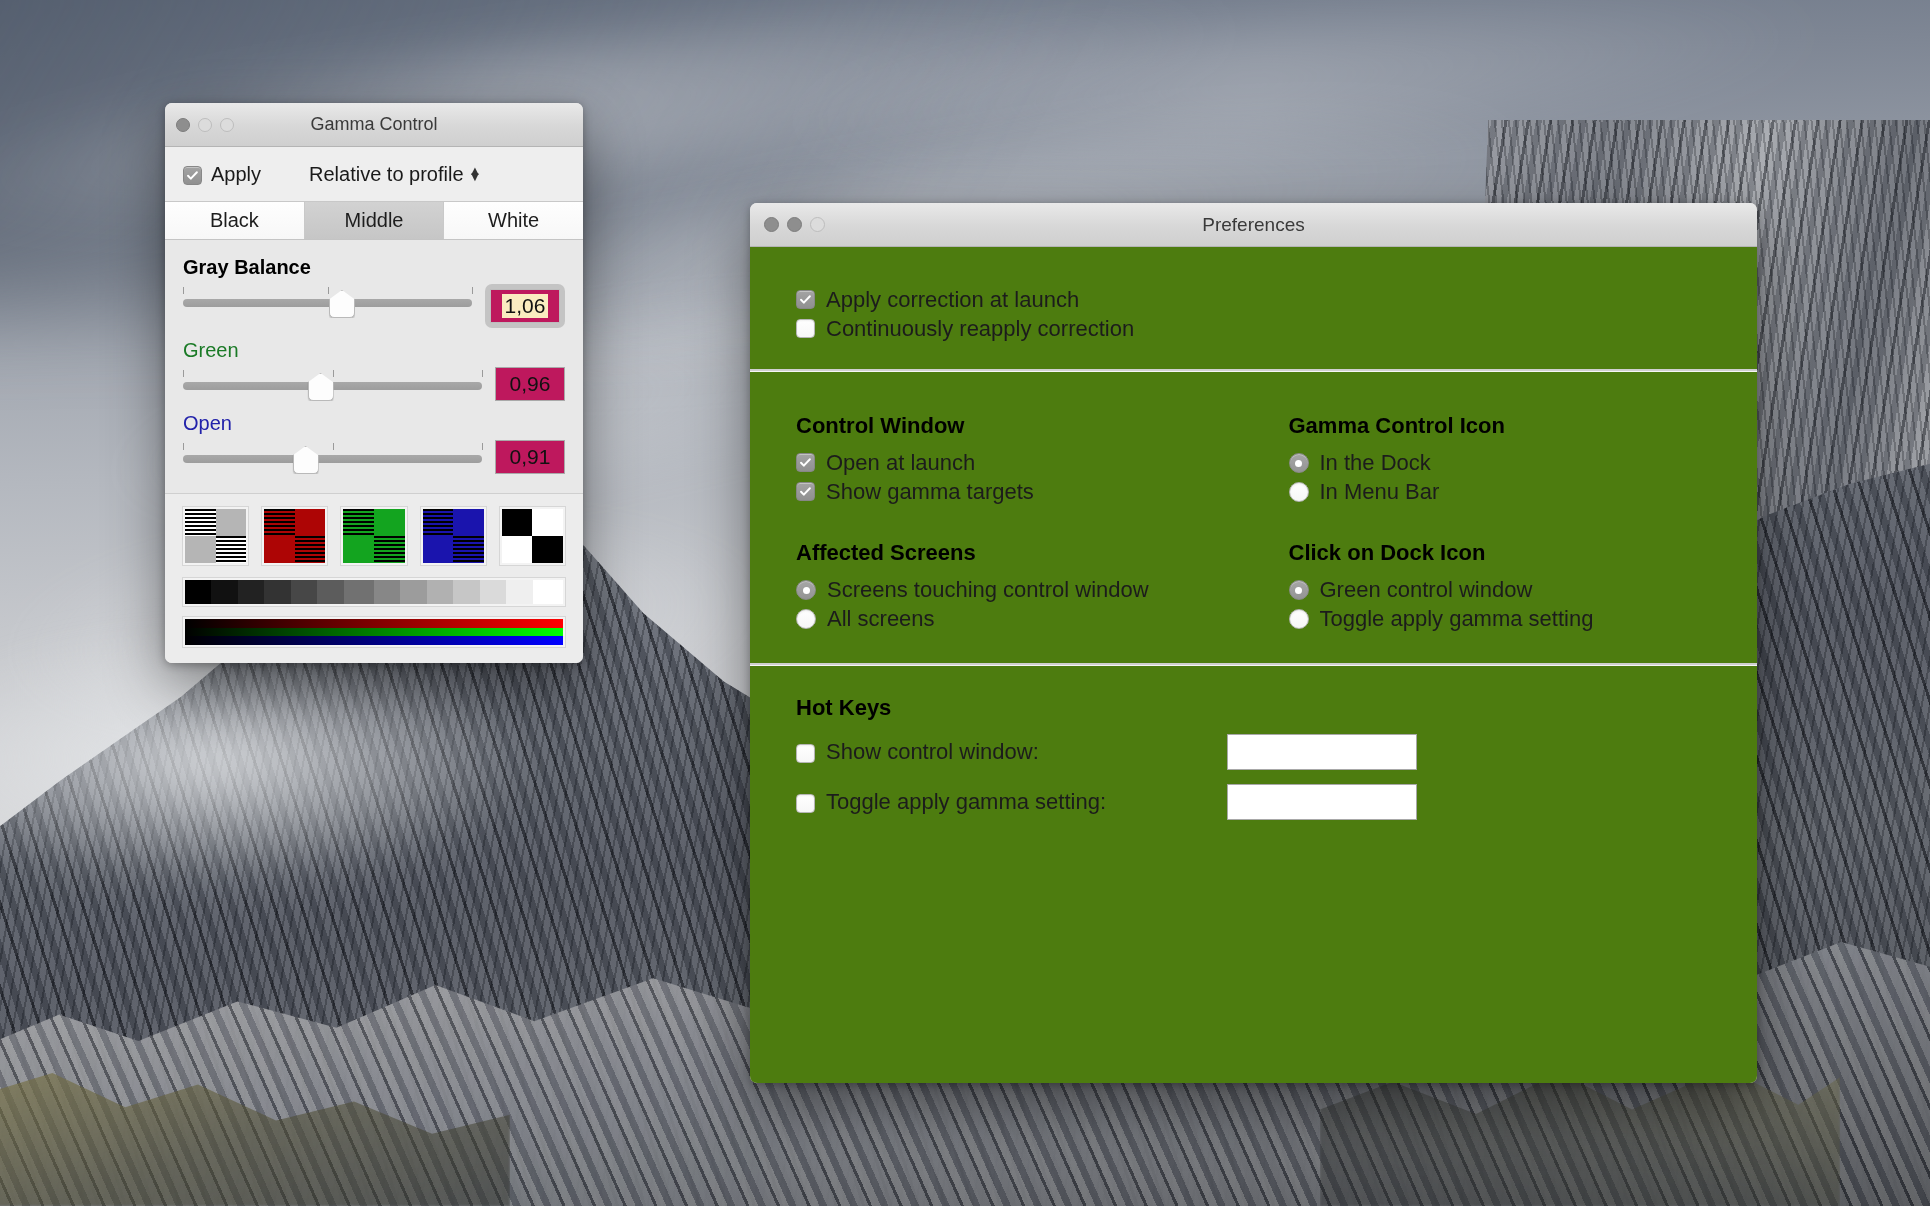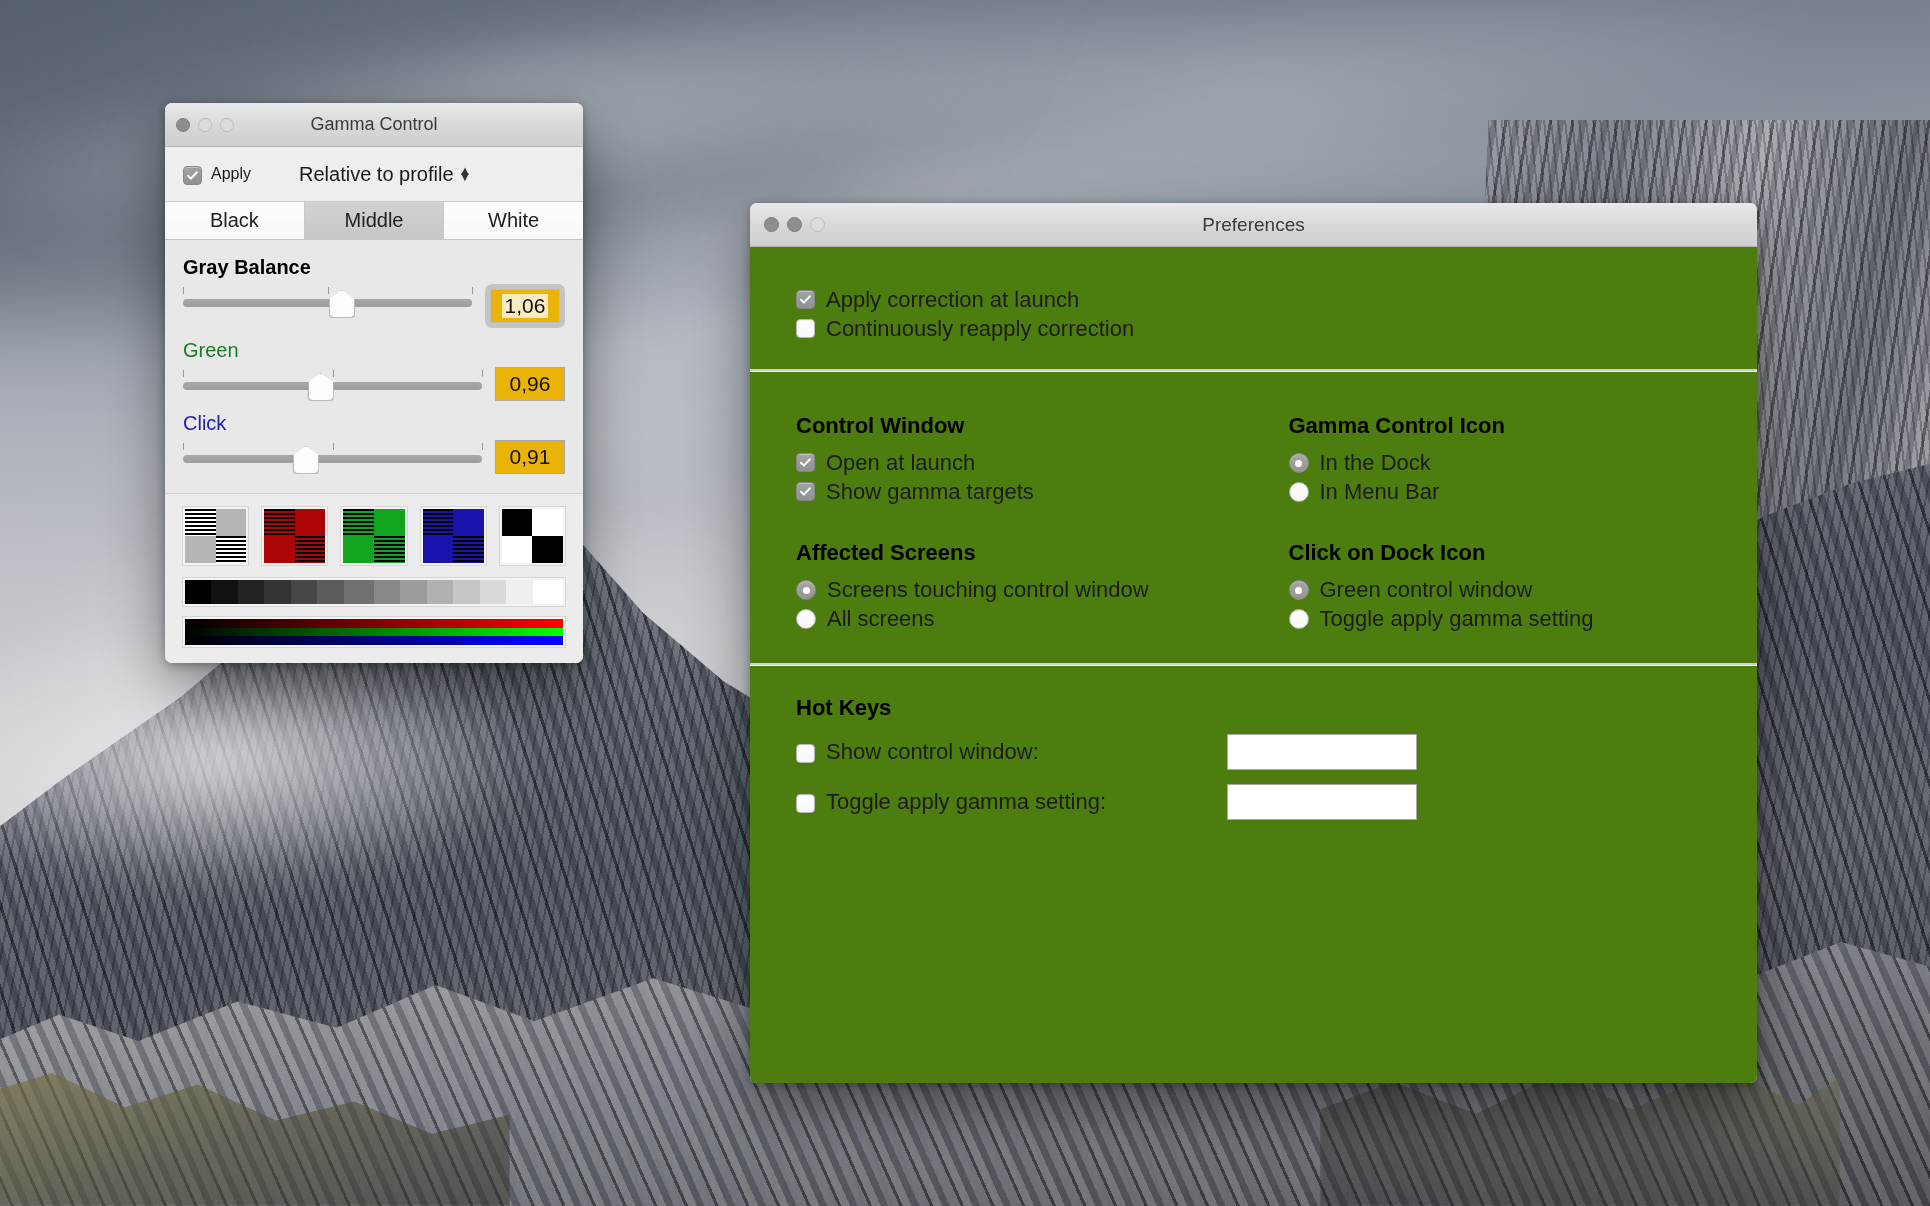--- a/index.html
+++ b/index.html
@@ -145,21 +145,21 @@
   #gamma { left: 165px; top: 103px; width: 418px; }
   #gamma .titlebar { height: 44px; padding: 0 11px; }
   #gamma .wtitle { font-size: 18px; }
   #gamma .dot { width: 14px; height: 14px; }
 
   .gRow1 {
     height: 55px; display: flex; align-items: center; gap: 0;
     padding: 0 18px; background: #eeeeee; border-bottom: 1px solid #c8c8c8;
   }
   .applyWrap { display: flex; align-items: center; gap: 9px; }
-  .applyWrap .lbl { font-size: 16px; color: #1a1a1a; }
+  .applyWrap .lbl { font-size: 20px; color: #1a1a1a; }
   .popup {
     margin-left: 48px; display: flex; align-items: center; gap: 5px;
     font-size: 20px; color: #1a1a1a; cursor: default;
   }
   .popArrows { display: flex; flex-direction: column; line-height: 6px; font-size: 13px; color:#333; }
 
   .seg { display: flex; height: 38px; background: #fbfbfb; border-bottom: 1px solid #c4c4c4; }
   .seg > div {
     flex: 1; display: flex; align-items: center; justify-content: center;
     font-size: 20px; color: #1d1d1d;
@@ -183,21 +183,21 @@
     margin-top: 3px;
   }
   .knob {
     position: absolute; top: -9px; width: 26px; height: 28px; margin-left: -13px;
     background: #fdfdfd; border: 1px solid #b9b9b9;
     border-radius: 0 0 5px 5px;
     clip-path: polygon(50% 0%, 100% 34%, 100% 100%, 0% 100%, 0% 34%);
     box-shadow: 0 1px 2px rgba(0,0,0,.25);
   }
   .valBox {
-    width: 70px; height: 34px; background: #eab308; border: 1px solid #a9a9a9;
+    width: 70px; height: 34px; background: #be185d; border: 1px solid #a9a9a9;
     display: flex; align-items: center; justify-content: center;
     font-size: 21px; color: #111;
   }
   .valFocus {
     padding: 5px; border-radius: 7px; background: #c4c4c4;
     display: inline-block;
   }
   .valFocus .valBox { border: 1px solid #bdbdbd; }
   .valFocus .valBox span { background: #faecc0; padding: 0 3px; }
 
@@ -349,21 +349,21 @@
             <div class="knob" style="left:46%"></div>
           </div>
         </div>
         <div class="valBox">
           <span>0,96</span>
         </div>
       </div>
     </div>
 
     <div class="sliderBlock">
-      <div class="sLabel" style="color:#2222aa">Click</div>
+      <div class="sLabel" style="color:#2222aa">Open</div>
       <div class="sliderLine">
         <div class="sliderCol">
           <div class="ticks">
             <i style="left:0%"></i>
               <i style="left:50%"></i>
               <i style="left:100%"></i>
           </div>
           <div class="track">
             <div class="knob" style="left:41%"></div>
           </div>

